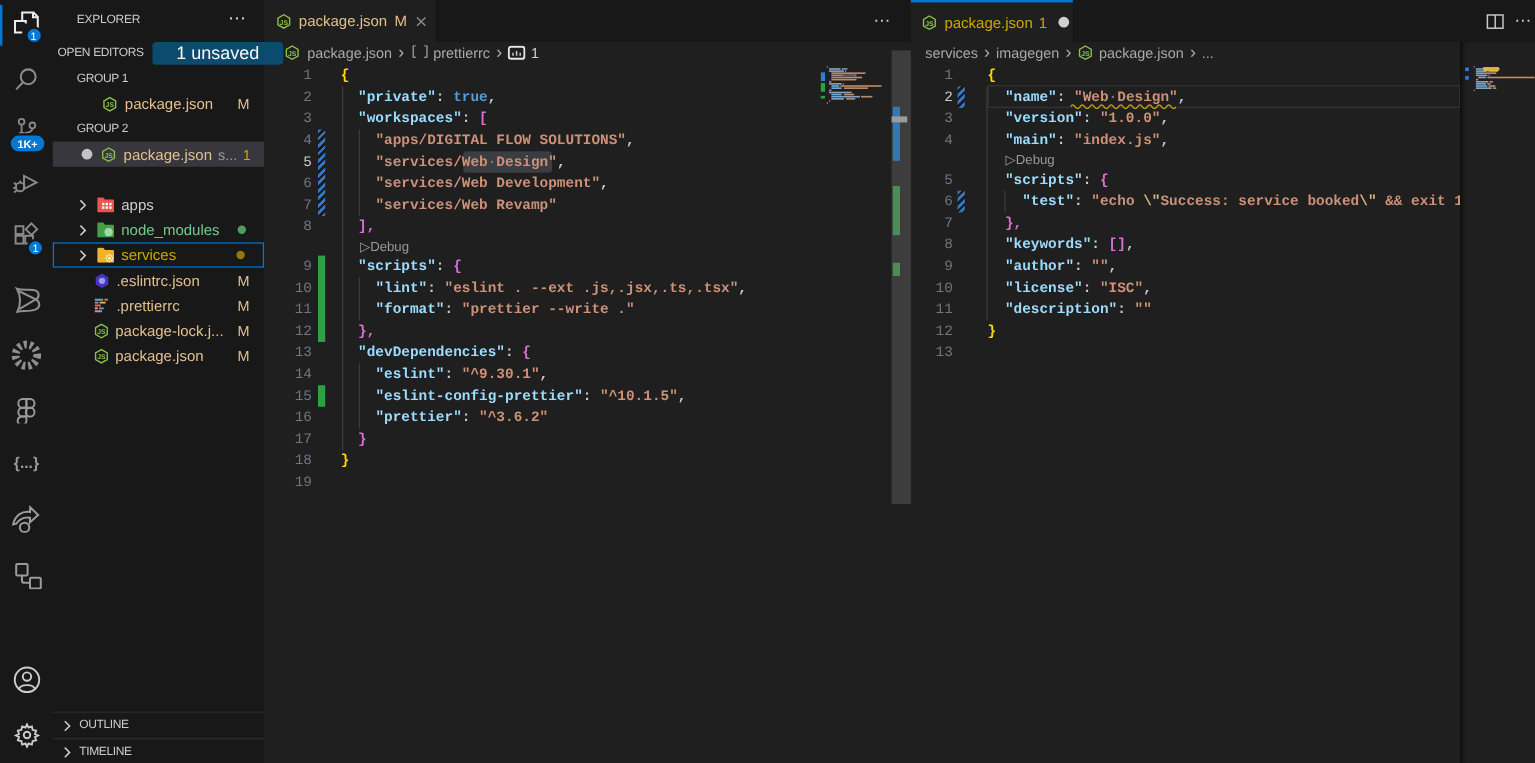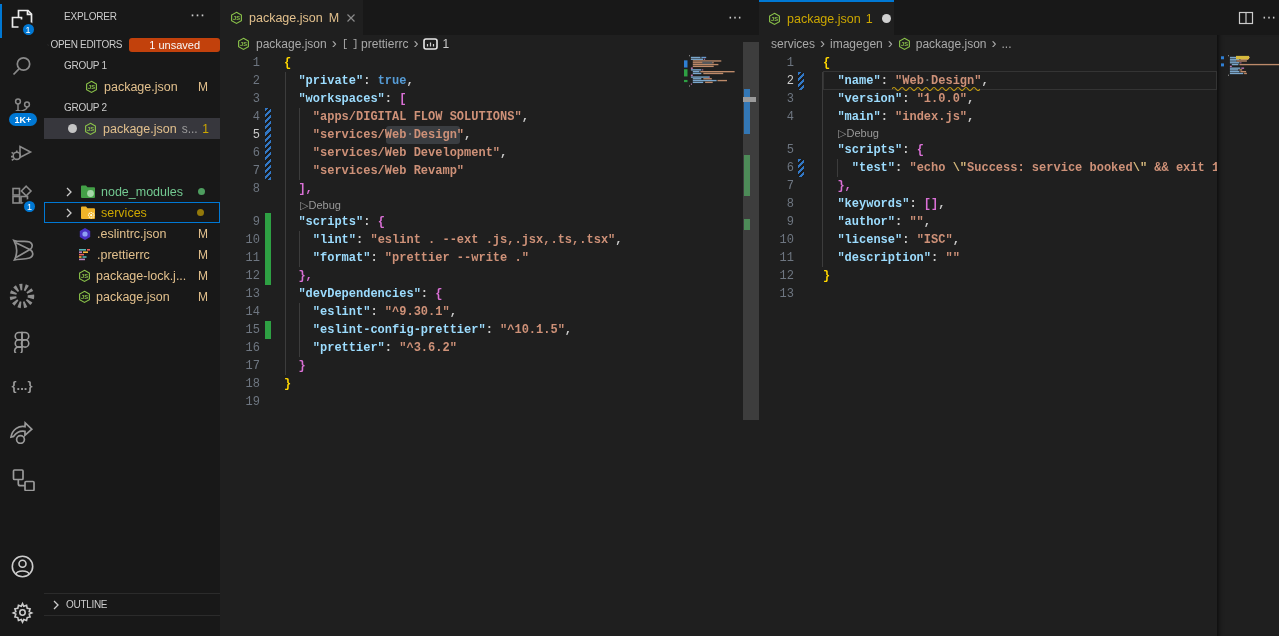--- a/index.html
+++ b/index.html
@@ -109,21 +109,21 @@
 </div>
 <div id="sbar">
   <div style="position:absolute;left:20px;top:11px;font-size:10px;letter-spacing:-0.2px;color:#cccccc">EXPLORER</div>
   <div style="position:absolute;left:146px;top:6px;font-size:15px;color:#cccccc;letter-spacing:1px">⋯</div>
 
   <div class="row" style="top:34px">
     <svg width="16" height="16" viewBox="0 0 16 16" style="margin-left:3px" fill="none" stroke="#cccccc" stroke-width="1.3">
           <path d="M4 6 l4 4 4-4"></path>
         </svg>
     <span class="sect" style="margin-left:1px">OPEN EDITORS</span>
-    <span style="margin-left:7px;background:#c2410c;color:#f8f8f8;font-size:11px;padding:1px 20px;border-radius:3px">1 unsaved</span>
+    <span style="margin-left:7px;background:#0c4a6e;color:#f8f8f8;font-size:15px;padding:1px 20px;border-radius:3px">1 unsaved</span>
   </div>
   <div class="row" style="top:55px">
         <span class="sect" style="margin-left:20px">GROUP 1</span>
       </div>
   <div class="row" style="top:76px">
     <span style="margin-left:41px" class="nodeico">
           <svg width="13" height="14" viewBox="0 0 16 16">
             <path d="M8 1 l6 3.4 v6.9 L8 14.7 2 11.3 V4.4 z" fill="none" stroke="#8bc34a" stroke-width="1.4"></path>
             <text x="8" y="11" font-size="7" font-family="Liberation Sans" fill="#8bc34a" text-anchor="middle" font-weight="bold">JS</text>
           </svg>
@@ -138,20 +138,39 @@
     <span style="margin-left:24px;width:9px;height:9px;border-radius:50%;background:#c4c4c4;display:inline-block"></span>
     <span style="margin-left:7px" class="nodeico">
           <svg width="13" height="14" viewBox="0 0 16 16">
             <path d="M8 1 l6 3.4 v6.9 L8 14.7 2 11.3 V4.4 z" fill="none" stroke="#8bc34a" stroke-width="1.4"></path>
             <text x="8" y="11" font-size="7" font-family="Liberation Sans" fill="#8bc34a" text-anchor="middle" font-weight="bold">JS</text>
           </svg>
         </span>
     <span class="mod" style="margin-left:6px">package.json</span>
     <span style="margin-left:5px;color:#9d9d9d;font-size:12px">s...</span>
     <span style="position:absolute;right:11px;color:#cca700;font-size:12px">1</span>
+  </div>
+  <div class="row" style="top:160px">
+    <svg width="16" height="16" viewBox="0 0 16 16" style="margin-left:17px" fill="none" stroke="#cccccc" stroke-width="1.3">
+          <path d="M6 4 l4 4 -4 4"></path>
+        </svg>
+    <span style="margin-left:4px" class="ficon">
+      <svg width="15" height="13" viewBox="0 0 15 13">
+            <path d="M0 1.5 a1 1 0 0 1 1-1 h4 l1.5 1.8 h6.5 a1 1 0 0 1 1 1 V12 a1 1 0 0 1 -1 1 H1 a1 1 0 0 1 -1-1 z" fill="#ef5350"></path>
+            <g fill="#fff">
+              <rect x="4" y="5" width="2" height="2"></rect>
+              <rect x="7" y="5" width="2" height="2"></rect>
+              <rect x="10" y="5" width="2" height="2"></rect>
+              <rect x="4" y="8" width="2" height="2"></rect>
+              <rect x="7" y="8" width="2" height="2"></rect>
+              <rect x="10" y="8" width="2" height="2"></rect>
+            </g>
+          </svg>
+    </span>
+    <span style="margin-left:5px;color:#cccccc">apps</span>
   </div>
   <div class="row" style="top:181px">
     <svg width="16" height="16" viewBox="0 0 16 16" style="margin-left:17px" fill="none" stroke="#cccccc" stroke-width="1.3">
           <path d="M6 4 l4 4 -4 4"></path>
         </svg>
     <span style="margin-left:4px" class="ficon">
       <svg width="15" height="13" viewBox="0 0 15 13">
             <path d="M0 1.5 a1 1 0 0 1 1-1 h4 l1.5 1.8 h6.5 a1 1 0 0 1 1 1 V12 a1 1 0 0 1 -1 1 H1 a1 1 0 0 1 -1-1 z" fill="#43a047"></path>
             <circle cx="9.5" cy="8.5" r="3.4" fill="#a5d6a7"></circle>
           </svg>
@@ -227,20 +246,26 @@
   </div>
 
   <div style="position:absolute;left:0;top:593px;width:176px;height:1px;background:#2b2b2b"></div>
   <div class="row" style="top:594px">
     <svg width="16" height="16" viewBox="0 0 16 16" style="margin-left:4px" fill="none" stroke="#cccccc" stroke-width="1.3">
           <path d="M6 4 l4 4 -4 4"></path>
         </svg>
     <span class="sect" style="margin-left:2px">OUTLINE</span>
   </div>
   <div style="position:absolute;left:0;top:615px;width:176px;height:1px;background:#2b2b2b"></div>
+  <div class="row" style="top:616px">
+    <svg width="16" height="16" viewBox="0 0 16 16" style="margin-left:4px" fill="none" stroke="#cccccc" stroke-width="1.3">
+          <path d="M6 4 l4 4 -4 4"></path>
+        </svg>
+    <span class="sect" style="margin-left:2px">TIMELINE</span>
+  </div>
 </div>
   <div id="ed1" class="abs" style="left:220px;top:0;width:539px;height:636px">
 
     <div style="position:absolute;left:0;top:0;width:539px;height:35px;background:#181818"></div>
     <div style="position:absolute;left:0;top:0;width:143px;height:35px;background:#1f1f1f;display:flex;align-items:center">
       <span class="nodeico" style="margin-left:10px">
           <svg width="13" height="14" viewBox="0 0 16 16">
             <path d="M8 1 l6 3.4 v6.9 L8 14.7 2 11.3 V4.4 z" fill="none" stroke="#8bc34a" stroke-width="1.4"></path>
             <text x="8" y="11" font-size="7" font-family="Liberation Sans" fill="#8bc34a" text-anchor="middle" font-weight="bold">JS</text>
           </svg>

